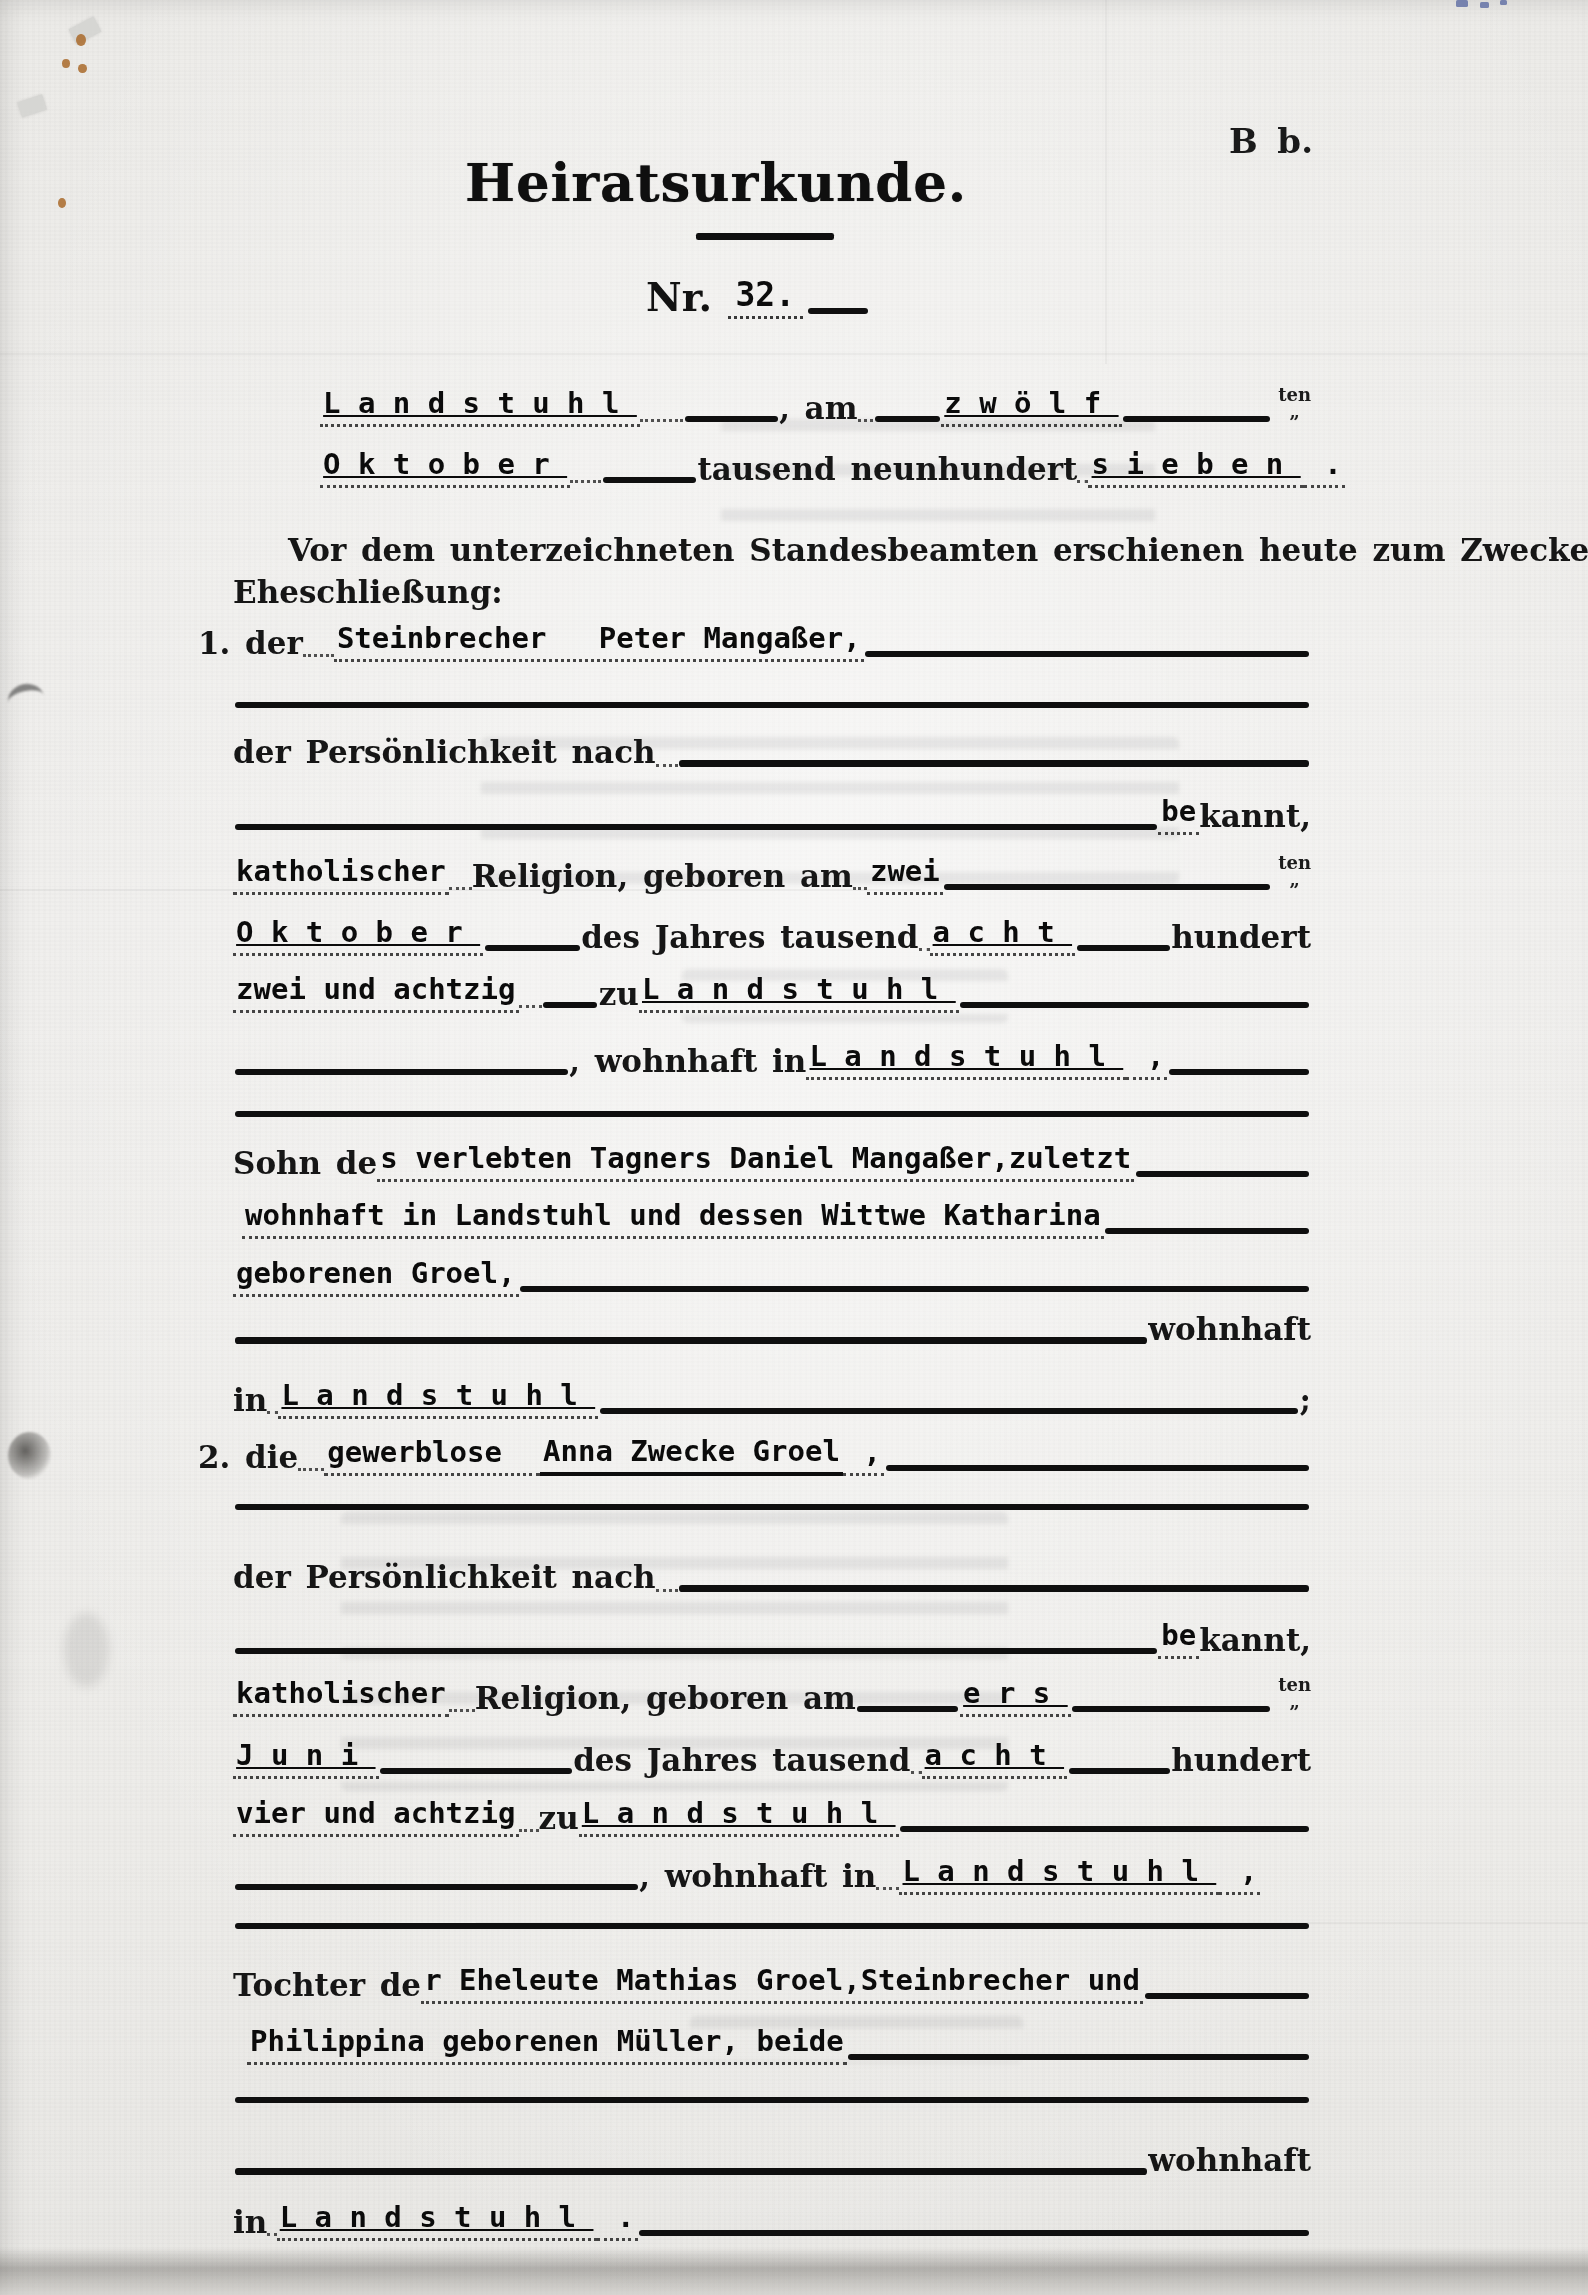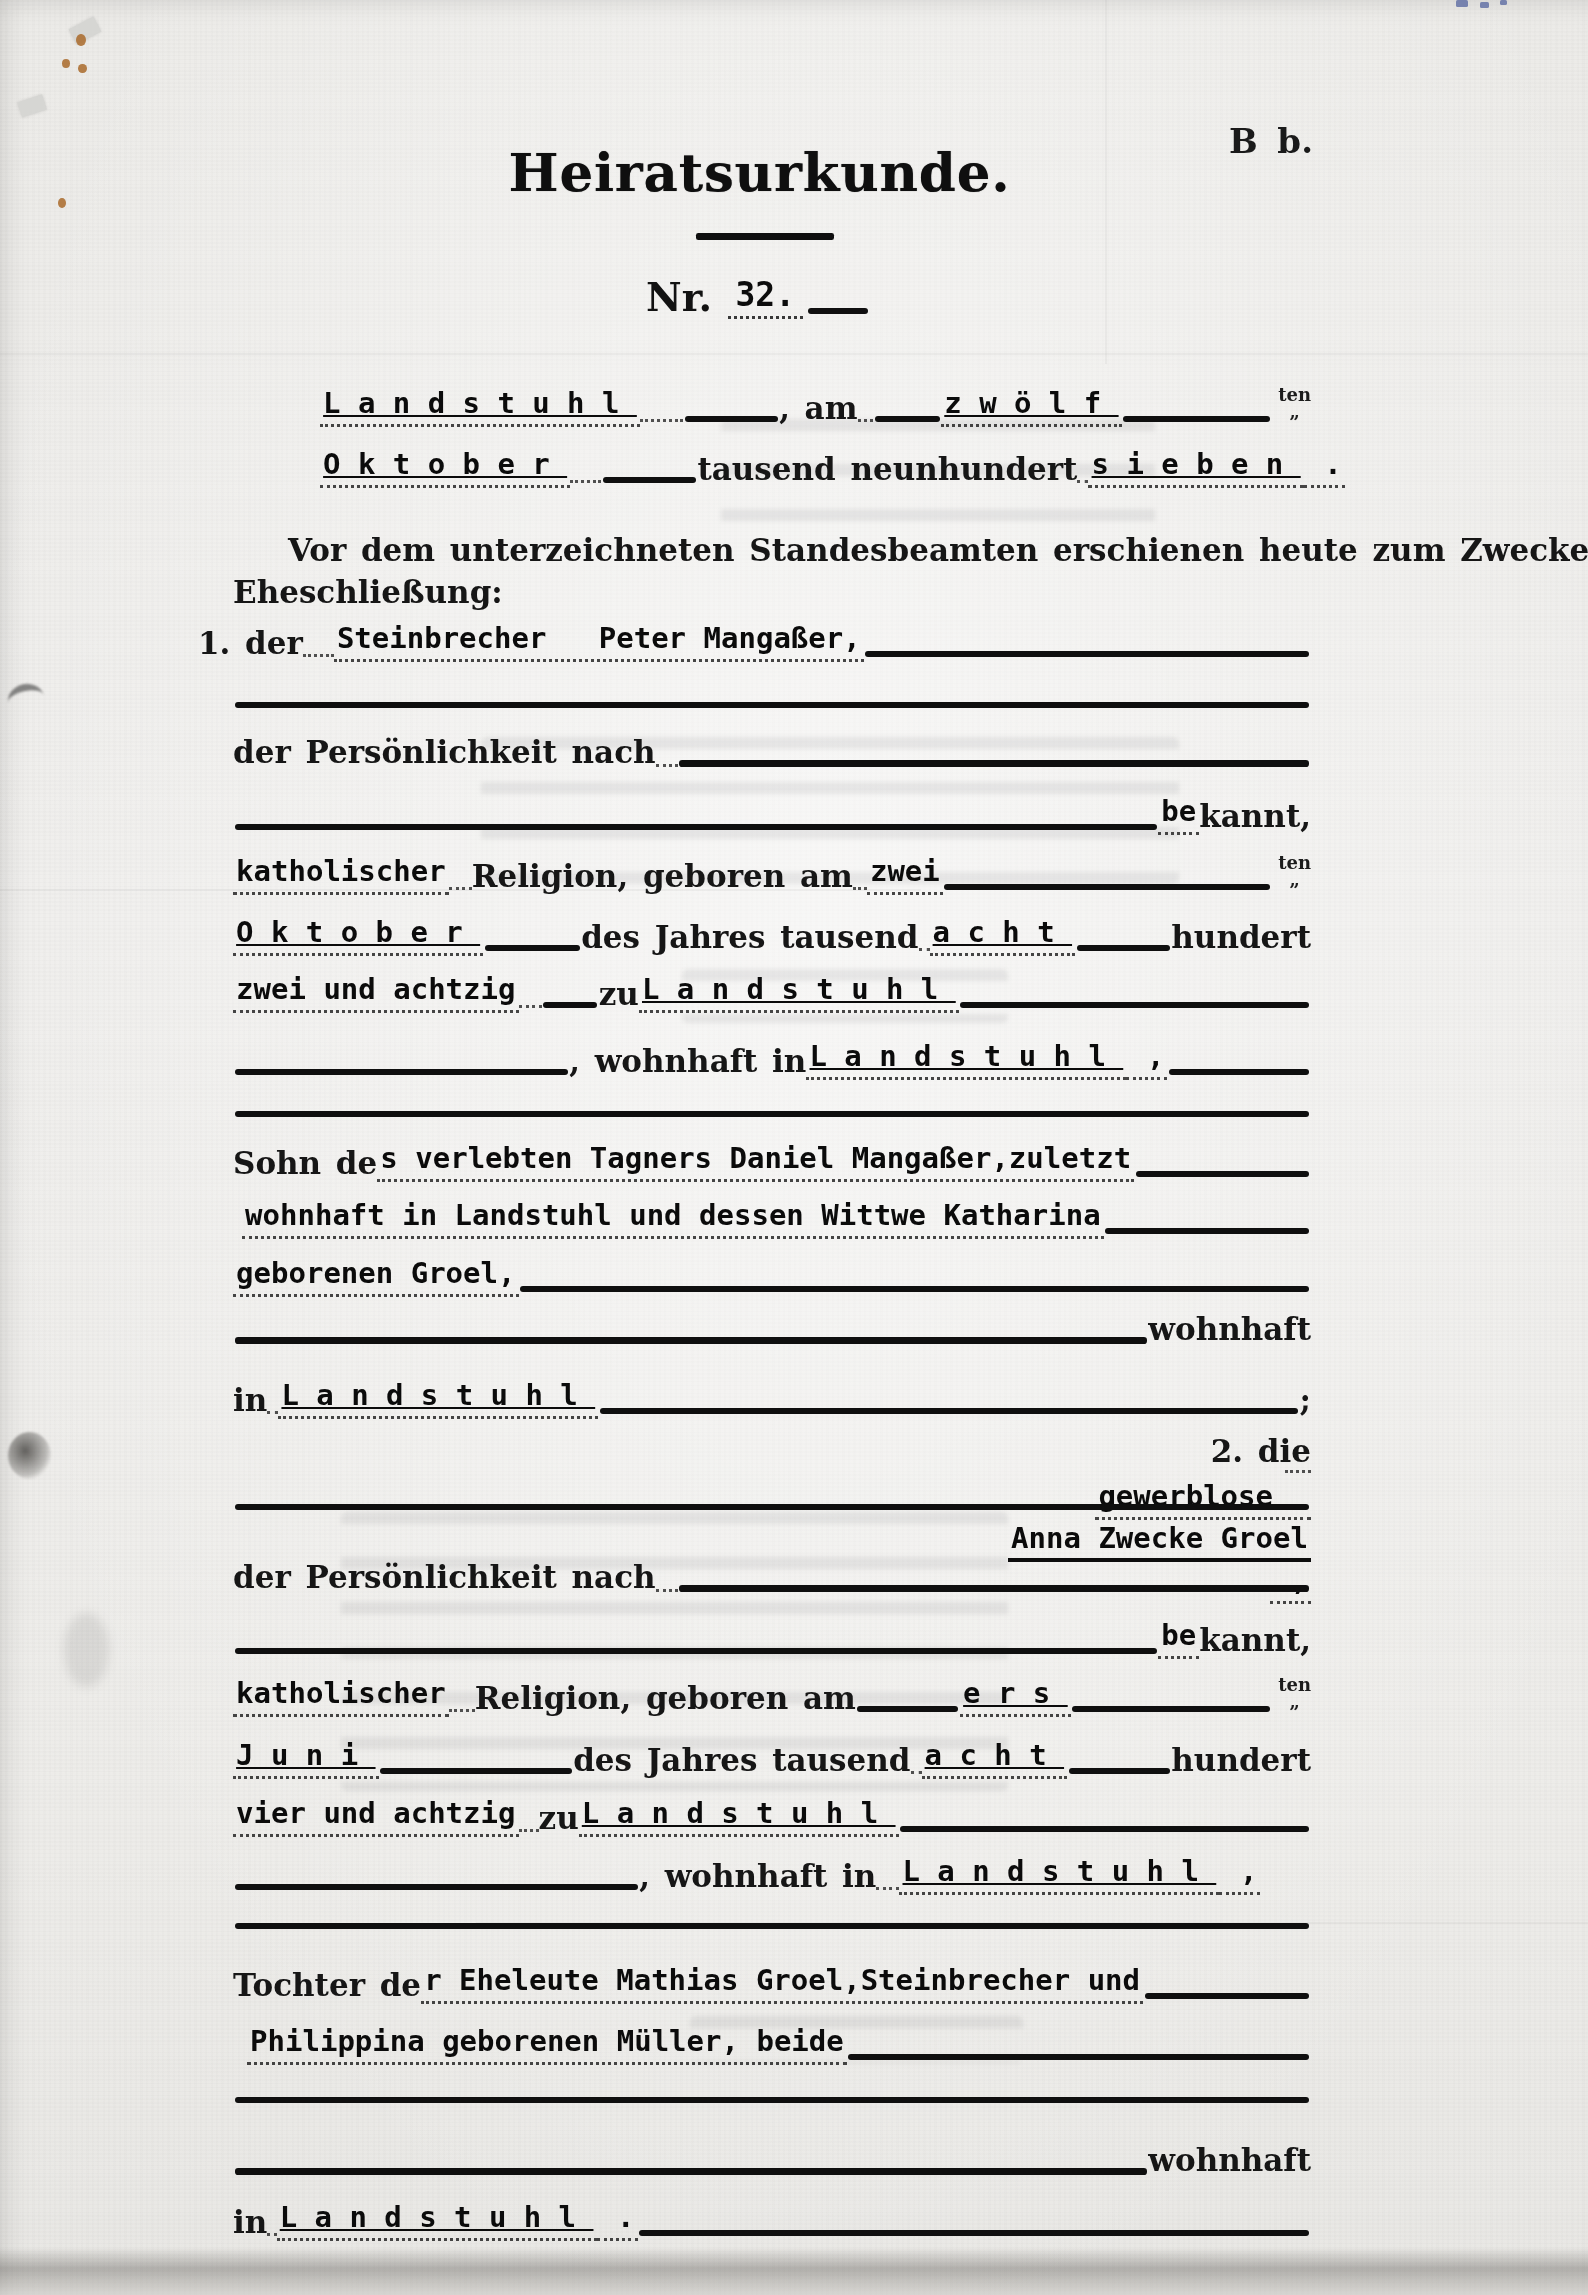--- a/index.html
+++ b/index.html
@@ -12,21 +12,21 @@
     position:absolute;inset:0;
     background:
       radial-gradient(ellipse at 52% 38%, rgba(255,255,255,.55), rgba(255,255,255,0) 75%),
       repeating-linear-gradient(0deg, rgba(0,0,0,.012) 0 1.6px, rgba(255,255,255,0) 1.6px 3.9px),
       repeating-linear-gradient(90deg, rgba(0,0,0,.010) 0 2.3px, rgba(255,255,255,0) 2.3px 5.4px),
       linear-gradient(180deg,#ecebe8 0%,#efeeec 40%,#edece9 80%,#e8e7e4 100%);
     box-shadow: inset 20px 0 31px -20px rgba(0,0,0,.14), inset 0 20px 31px -20px rgba(0,0,0,.10);
   }
   
   .title{
-    position:absolute;left:465px;top:105px;width:589px;text-align:center;
+    position:absolute;left:465px;top:115px;width:589px;text-align:left;
     font-family:"DejaVu Serif",serif;font-weight:700;font-size:53px;color:#0f0f0f;
     letter-spacing:0.8px;text-shadow:0 0 0.8px rgba(0,0,0,.6);
   }
   .corner-mark{
     position:absolute;left:1229px;top:121px;
     font-family:"DejaVu Serif",serif;font-weight:700;font-size:34px;color:#1a1a1a;word-spacing:7.8px;
   }
   .divider{
     position:absolute;left:696px;top:233px;width:138px;height:7px;background:#0e0e0e;border-radius:2.3px;
   }
@@ -219,21 +219,21 @@
         <span class="fill grow"></span>
         <span class="print">wohnhaft</span>
       </div>
       <div class="row" style="left: 233px; top: 1377px; width: 1078px;">
         <span class="print">in</span>
         <span class="dot" style="width: 11px;"></span>
         <span class="typed spaced">Landstuhl</span>
         <span class="fill grow"></span>
         <span class="print">;</span>
       </div>
-      <div class="row" style="left: 198px; top: 1433px; width: 1113px; flex-direction: column;">
+      <div class="row" style="left: 198px; top: 1433px; width: 1113px;">
         <span class="print">2. die</span>
         <span class="dot" style="width: 26px;"></span>
         <span class="typed">gewerblose  </span>
         <span class="typed u-solid">Anna Zwecke Groel</span>
         <span class="typed"> ,</span>
         <span class="fill grow"></span>
       </div>
       <div class="row" style="left: 233px; top: 1504px; width: 1078px;">
         <span class="fill grow"></span>
       </div>

